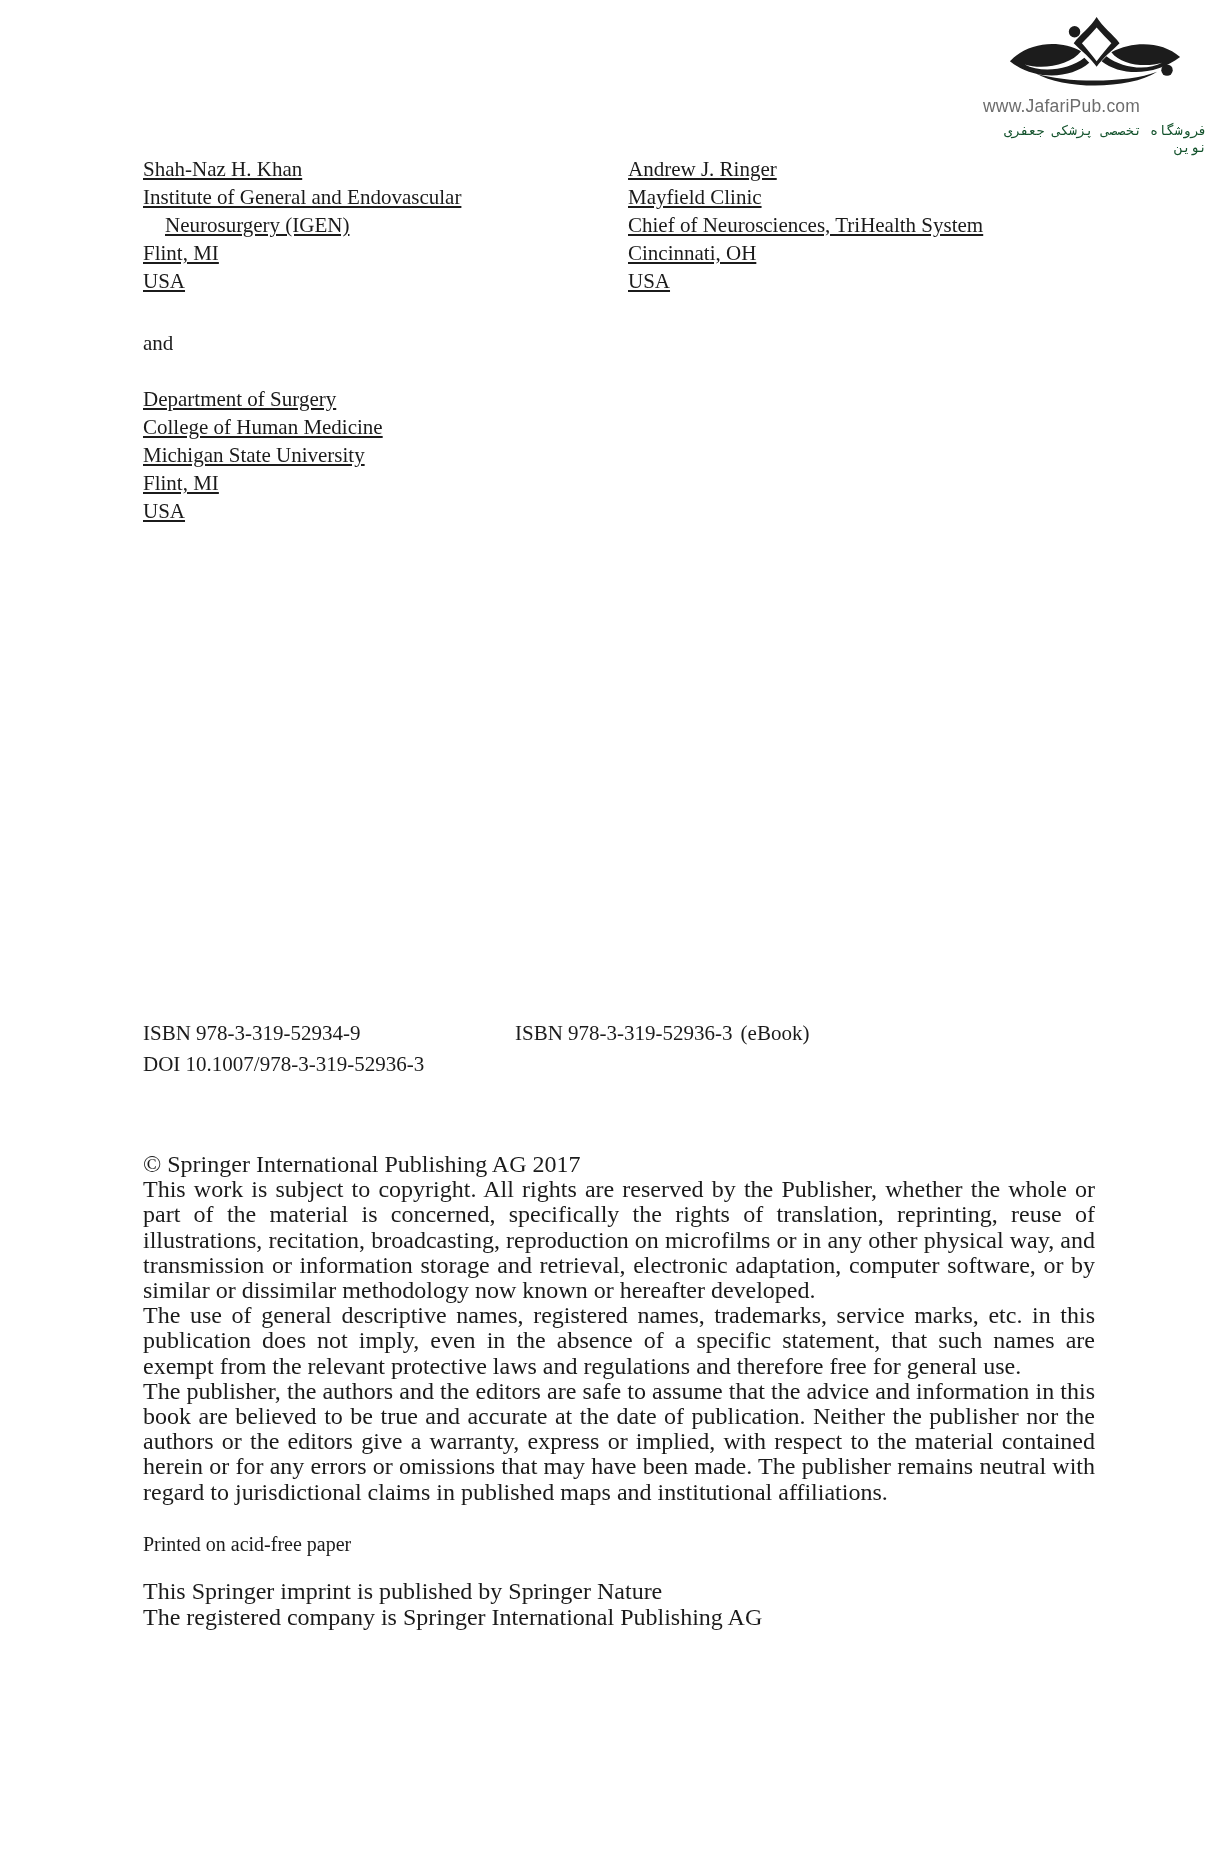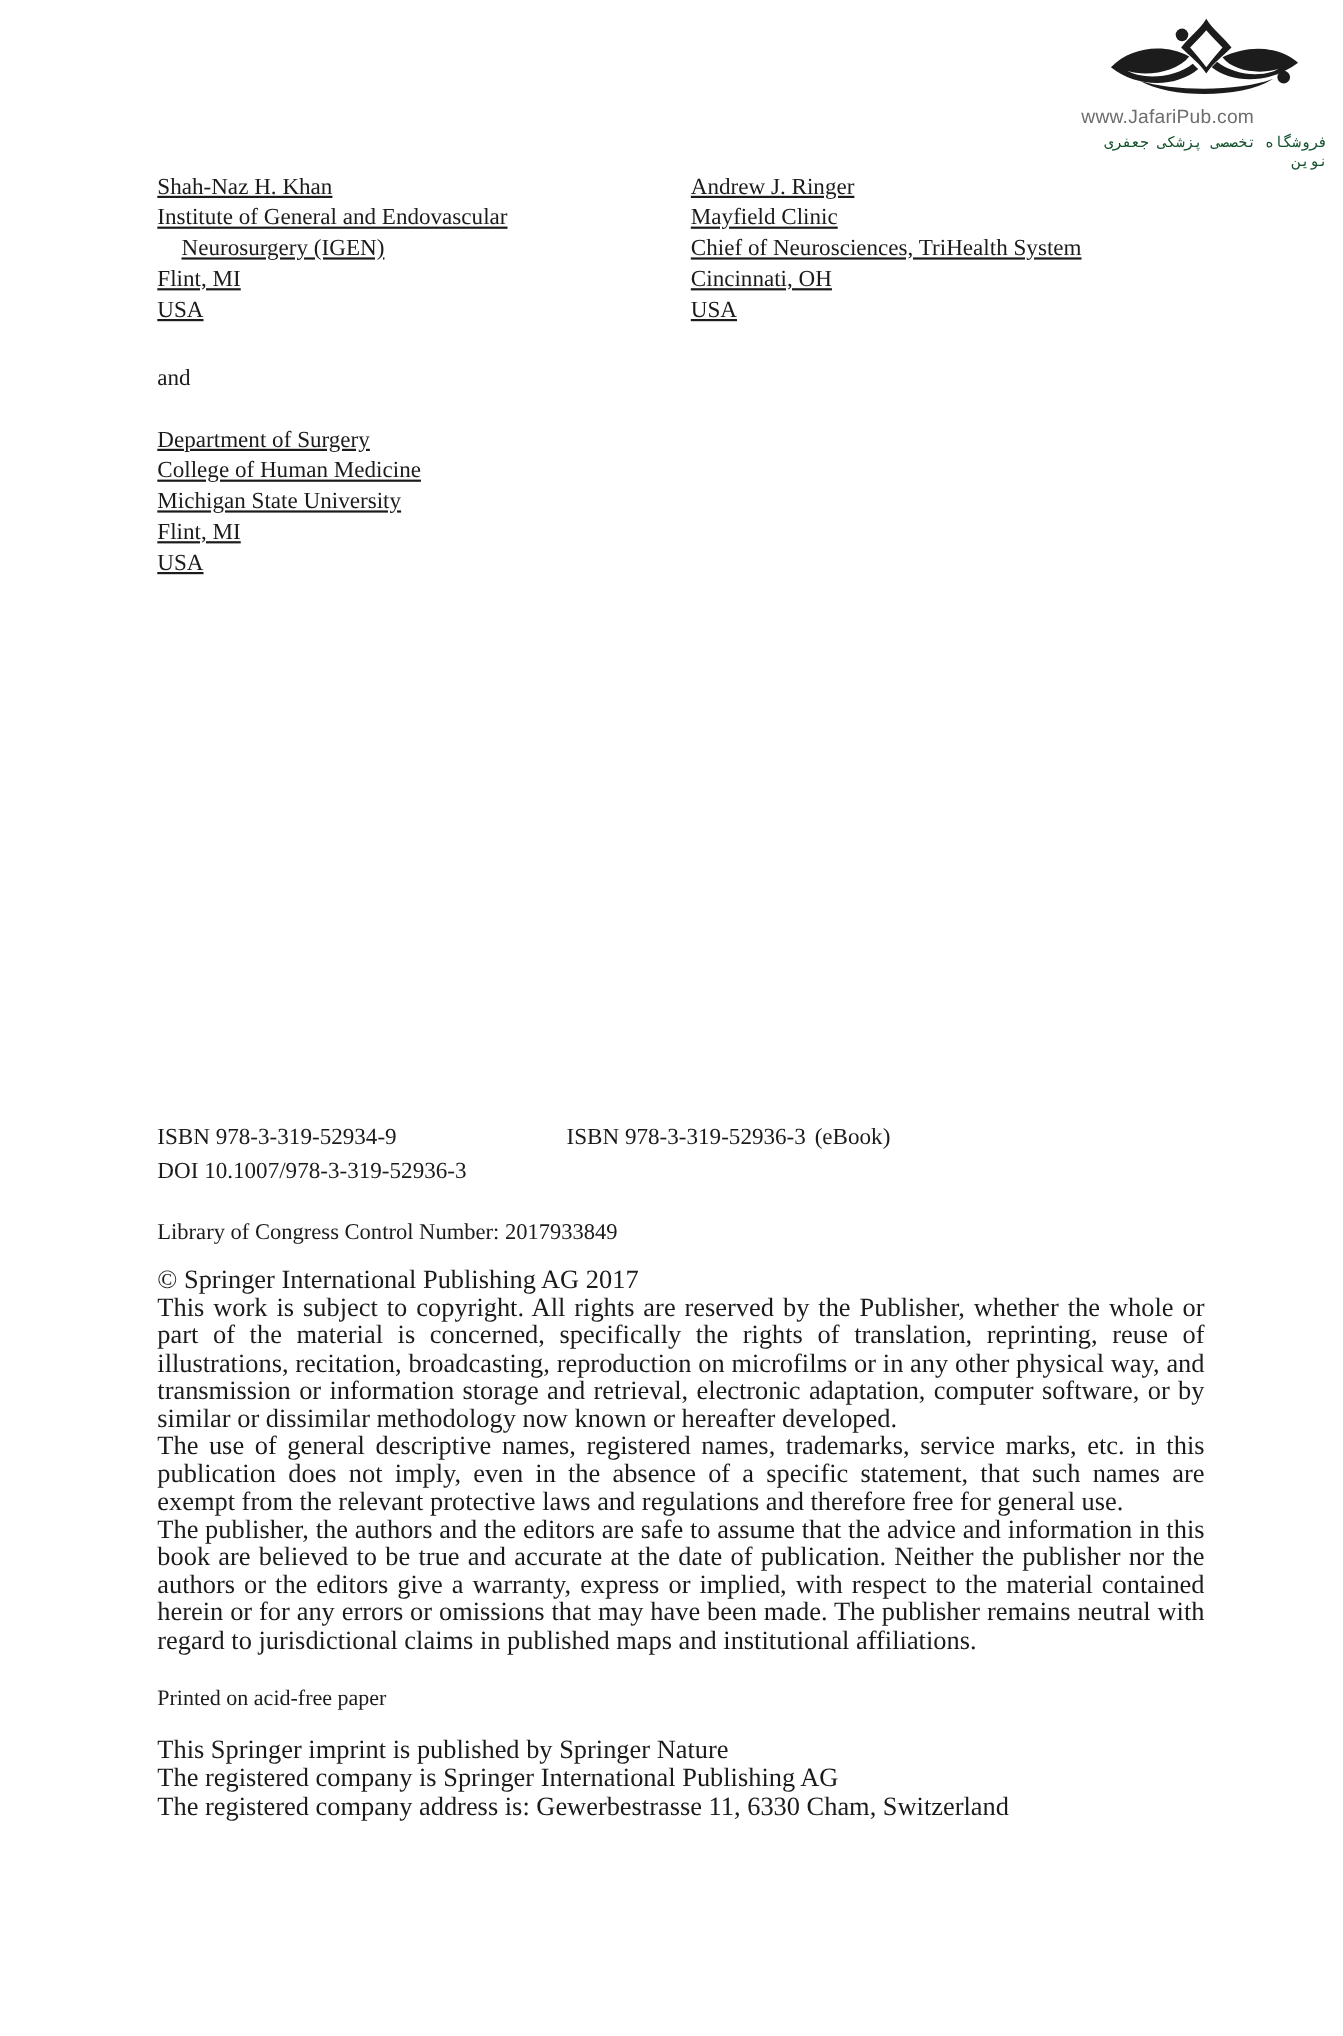--- a/index.html
+++ b/index.html
@@ -132,30 +132,28 @@
 
   <div class="abs isbn-block">
     <div class="isbn-row">
       <span class="isbn-print">ISBN 978-3-319-52934-9</span>
       <span>ISBN 978-3-319-52936-3</span>
       <span class="ebook-label">(eBook)</span>
     </div>
     <div>DOI 10.1007/978-3-319-52936-3</div>
   </div>
 
-  <div class="abs lccn">Library of Congress Control Number: 2017933849</div>
 
   <div class="abs legal">
     <p class="copyright-line">© Springer International Publishing AG 2017</p>
     <p>This work is subject to copyright. All rights are reserved by the Publisher, whether the whole or part of the material is concerned, specifically the rights of translation, reprinting, reuse of illustrations, recitation, broadcasting, reproduction on microfilms or in any other physical way, and transmission or information storage and retrieval, electronic adaptation, computer software, or by similar or dissimilar methodology now known or hereafter developed.</p>
     <p>The use of general descriptive names, registered names, trademarks, service marks, etc. in this publication does not imply, even in the absence of a specific statement, that such names are exempt from the relevant protective laws and regulations and therefore free for general use.</p>
     <p>The publisher, the authors and the editors are safe to assume that the advice and information in this book are believed to be true and accurate at the date of publication. Neither the publisher nor the authors or the editors give a warranty, express or implied, with respect to the material contained herein or for any errors or omissions that may have been made. The publisher remains neutral with regard to jurisdictional claims in published maps and institutional affiliations.</p>
   </div>
 
   <div class="abs printed">Printed on acid-free paper</div>
 
   <div class="abs imprint">
     <div>This Springer imprint is published by Springer Nature</div>
     <div>The registered company is Springer International Publishing AG</div>
-    <div>The registered company address is: Gewerbestrasse 11, 6330 Cham, Switzerland</div>
   </div>
 
 </div>
 
 </body></html>

